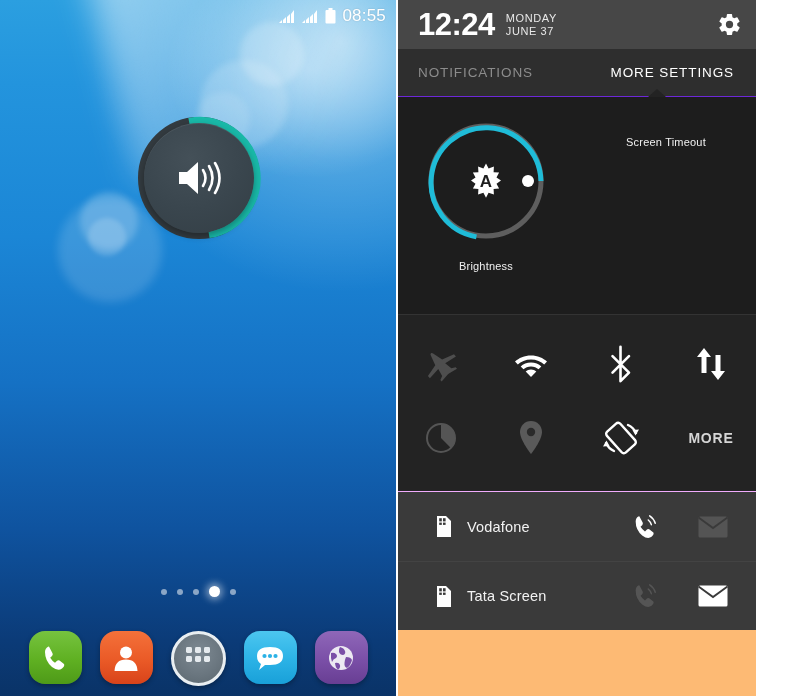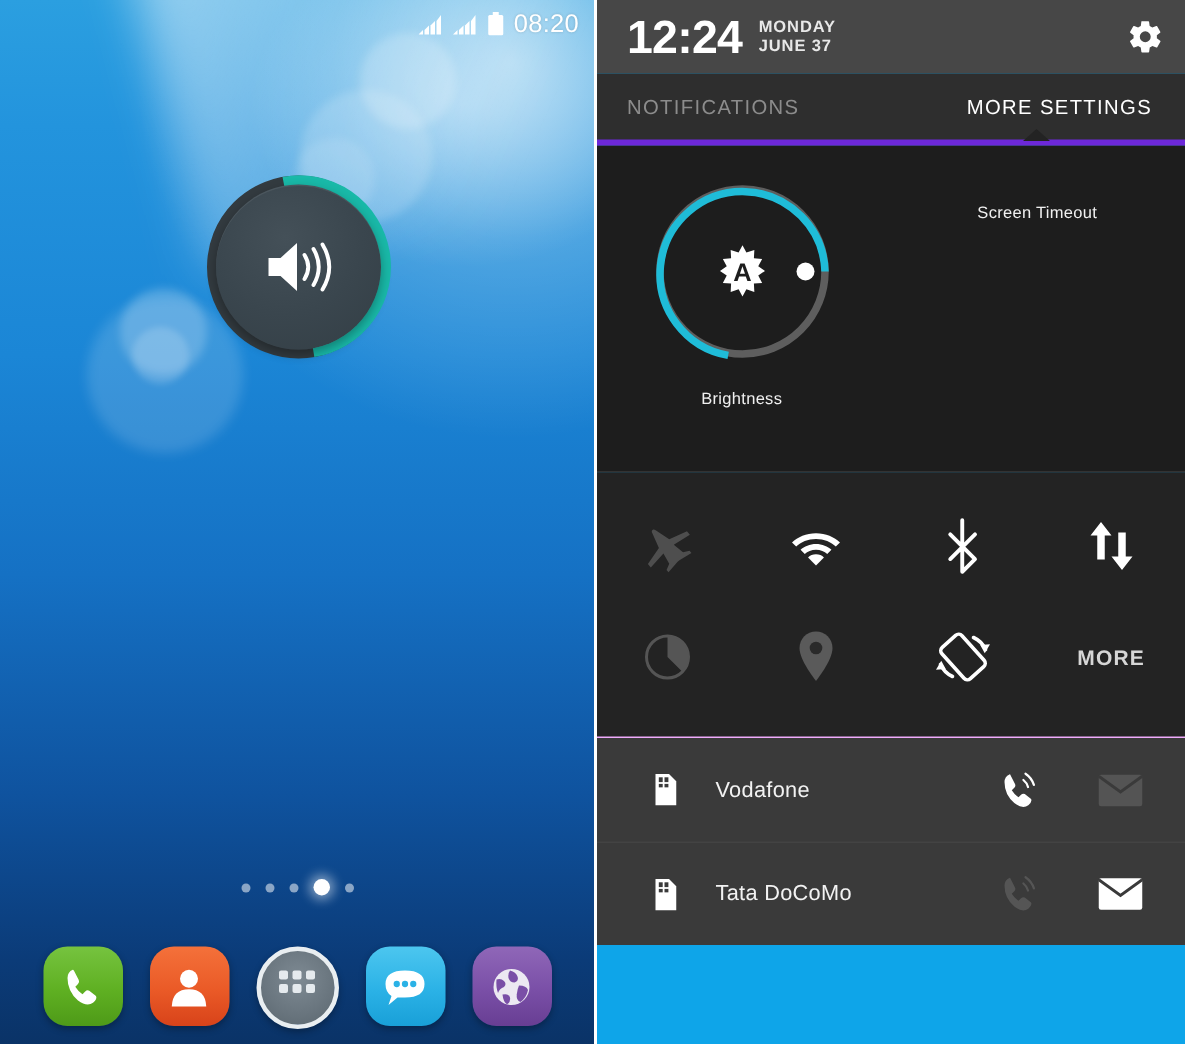--- a/index.html
+++ b/index.html
@@ -61,33 +61,33 @@
   .ic-phone   { background:linear-gradient(to bottom,#76c33f 0%,#5fb022 55%,#4e9a18 100%); }
   .ic-contacts{ background:linear-gradient(to bottom,#f4713a 0%,#ea5a27 55%,#d8431a 100%); }
   .ic-drawer  { background:radial-gradient(circle at 50% 38%, #7e8a93 0%, #69757e 60%, #5a666e 100%);
                 border-radius:50%; border:3px solid #e9eef1; width:55px; height:55px; }
   .ic-msg     { background:linear-gradient(to bottom,#4cc6ef 0%,#2bb2e6 55%,#19a0d8 100%); }
   .ic-browser { background:linear-gradient(to bottom,#8f67b8 0%,#7a4fa7 55%,#683e93 100%); }
 
   .divider-v { position:absolute; left:396px; top:0; width:2px; height:696px; background:#ffffff; z-index:9; }
 
   
-  .right-phone { position:relative; width:394px; height:696px; background:#0ea5e9; overflow:hidden; }
+  .right-phone { position:relative; width:360px; height:696px; background:#fdba74; overflow:hidden; }
 
   .qs-header {
     height:49px; background:#474747; display:flex; align-items:center; padding:0 14px 0 22px;
   }
   .qs-time { color:#fff; font-size:31px; font-weight:700; letter-spacing:-0.5px; line-height:1; }
   .qs-date { margin-left:11px; line-height:1.18; }
-  .qs-date div { color:#e8e8e8; font-size:11px; font-weight:700; letter-spacing:0.6px; }
+  .qs-date div { color:#e8e8e8; font-size:11px; font-weight:400; letter-spacing:0.6px; }
   .qs-gear { margin-left:auto; display:flex; align-items:center; }
 
   .qs-tabs {
     height:48px; background:#2e2e2e; display:flex; align-items:center;
-    padding:0 22px; position:relative; border-bottom:4px solid #6d28d9;
+    padding:0 22px; position:relative; border-bottom:1px solid #6d28d9;
   }
   .tab { font-size:13.5px; letter-spacing:0.9px; }
   .tab.inactive { color:#8c8c8c; }
   .tab.active { color:#ffffff; margin-left:auto; }
   .tab-caret {
     position:absolute; bottom:-1px; right:90px; width:0; height:0;
     border-left:9px solid transparent; border-right:9px solid transparent;
     border-bottom:8px solid #232323;
   }
 
@@ -100,21 +100,21 @@
     color:#fff; font-size:21px; letter-spacing:0.5px;
   }
   .ring-center-icon { position:absolute; inset:0; display:flex; align-items:center; justify-content:center; }
 
   .toggles-section { background:#232323; padding:12px 0 16px 0; border-bottom:1px solid #f0abfc; }
   .tog-row { display:flex; }
   .tog { flex:1; height:74px; display:flex; align-items:center; justify-content:center; }
   .tog-more { color:#d6d6d6; font-size:14px; font-weight:700; letter-spacing:0.8px; }
 
   .sim-section { background:#3a3a3a; flex:1; }
-  .sim-row { height:69px; display:flex; align-items:center; padding:0 24px 0 38px;gap:10px; }
+  .sim-row { height:69px; display:flex; align-items:center; padding:0 24px 0 38px; }
   .sim-row + .sim-row { border-top:1px solid #434343; }
   .sim-name { color:#f2f2f2; font-size:14.5px; margin-left:16px; letter-spacing:0.2px; }
   .sim-actions { margin-left:auto; display:flex; align-items:center; gap:30px; }
   .act { width:38px; height:30px; display:flex; align-items:center; justify-content:center; }
 </style>
 </head>
 <body>
 
 <div class="screens">
 
@@ -137,21 +137,21 @@
       <svg class="sig" width="17" height="15" viewBox="0 0 17 15">
         <polygon points="0,14 3,14 3,11 0,14" fill="#fff"></polygon>
         <polygon points="4,14 7,14 7,8 4,11" fill="#fff"></polygon>
         <polygon points="8,14 11,14 11,5 8,8" fill="#fff"></polygon>
         <polygon points="12,14 15,14 15,1 12,5" fill="#fff"></polygon>
       </svg>
       <svg width="11" height="16" viewBox="0 0 11 16">
         <rect x="3.5" y="0" width="4" height="2" fill="#fff"></rect>
         <rect x="0.5" y="2" width="10" height="13.5" rx="1" fill="#fff"></rect>
       </svg>
-      <span class="clock-l">08:20</span>
+      <span class="clock-l">08:55</span>
     </div>
 
     <div class="vol-wrap">
       <svg class="vol-ring" width="124" height="124" viewBox="0 0 124 124">
         <circle cx="62" cy="62" r="57" fill="none" stroke="#333b40" stroke-width="8"></circle>
 
         <path d="M 52.1 5.87 A 57 57 0 1 0 71.9 118.13" fill="none" stroke="#19b9a8" stroke-width="8" stroke-linecap="butt" transform="rotate(180 62 62)"></path>
       </svg>
       <div class="vol-inner">
         <svg width="48" height="40" viewBox="0 0 48 40">
@@ -355,21 +355,21 @@
       <div class="sim-row">
         <svg width="17" height="21" viewBox="0 0 17 21">
           <path fill="#fff" d="M3 0 L12 0 L17 5 L17 21 L3 21 Z"></path>
           <g fill="#3a3a3a">
             <rect x="5.2" y="2.2" width="2.6" height="3.2"></rect>
             <rect x="9" y="2.2" width="2.6" height="3.2"></rect>
             <rect x="5.2" y="6.6" width="2.6" height="2.3"></rect>
             <rect x="9" y="6.6" width="2.6" height="2.3"></rect>
           </g>
         </svg>
-        <span class="sim-name">Tata DoCoMo</span>
+        <span class="sim-name">Tata Screen</span>
         <div class="sim-actions">
           <div class="act">
             <svg width="28" height="28" viewBox="0 0 30 30">
               <path fill="#555555" d="M8.5 3.5 Q5 5 5 9 Q5 18 12 24 Q18 28.5 22 25.5 Q25 23 24 21 L19.5 17.5 Q18 16.8 16.8 18 L15 19.8 Q12 17.8 10.2 14.8 L12 13 Q13.2 11.8 12.5 10.3 L9.5 4.5 Q9 3.2 8.5 3.5 Z"></path>
               <path fill="none" stroke="#555555" stroke-width="1.6" stroke-linecap="round" d="M20 3 Q24.5 6 26 11"></path>
               <path fill="none" stroke="#555555" stroke-width="1.6" stroke-linecap="round" d="M18.5 7.5 Q21 9.5 21.8 12.5"></path>
             </svg>
           </div>
           <div class="act">
             <svg width="30" height="22" viewBox="0 0 30 22">

